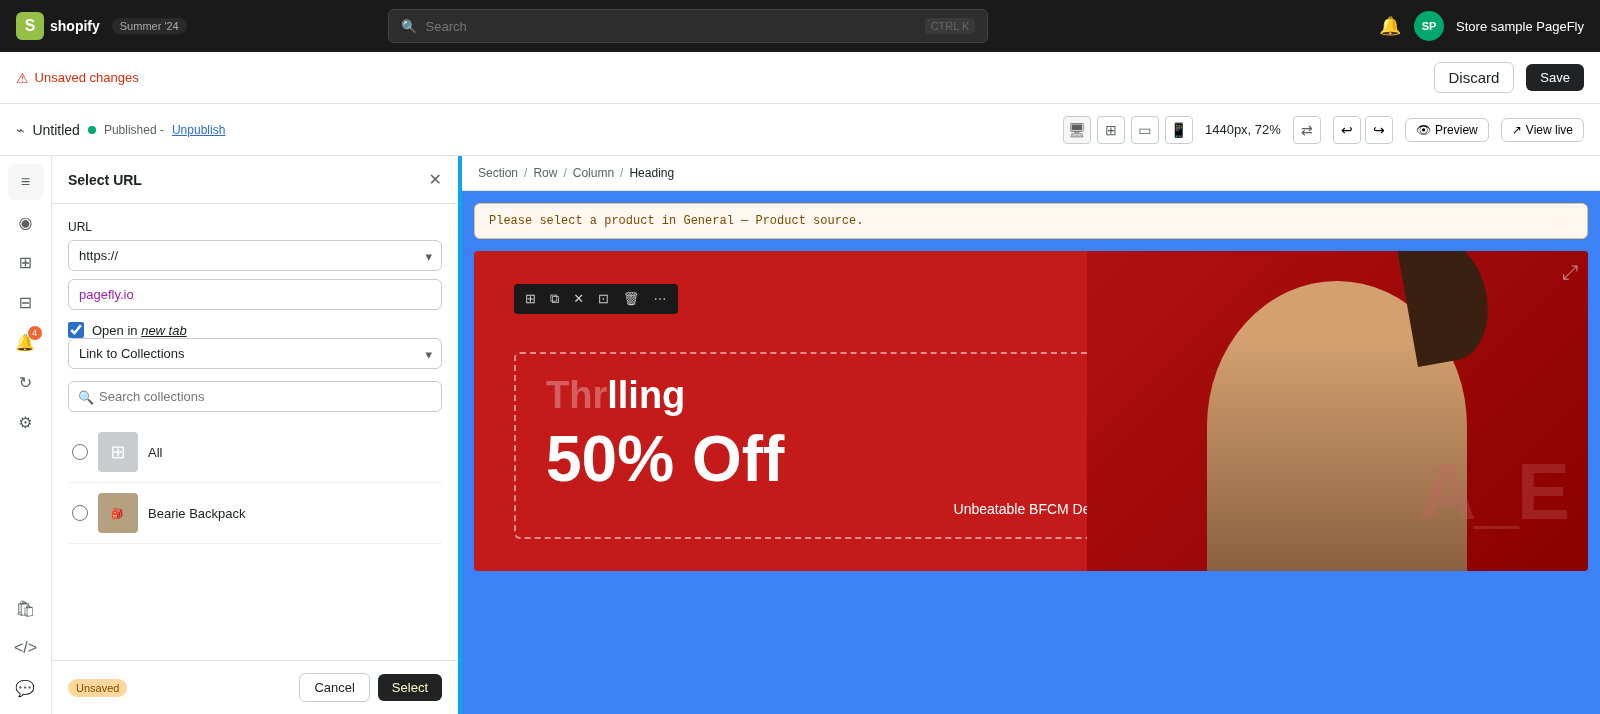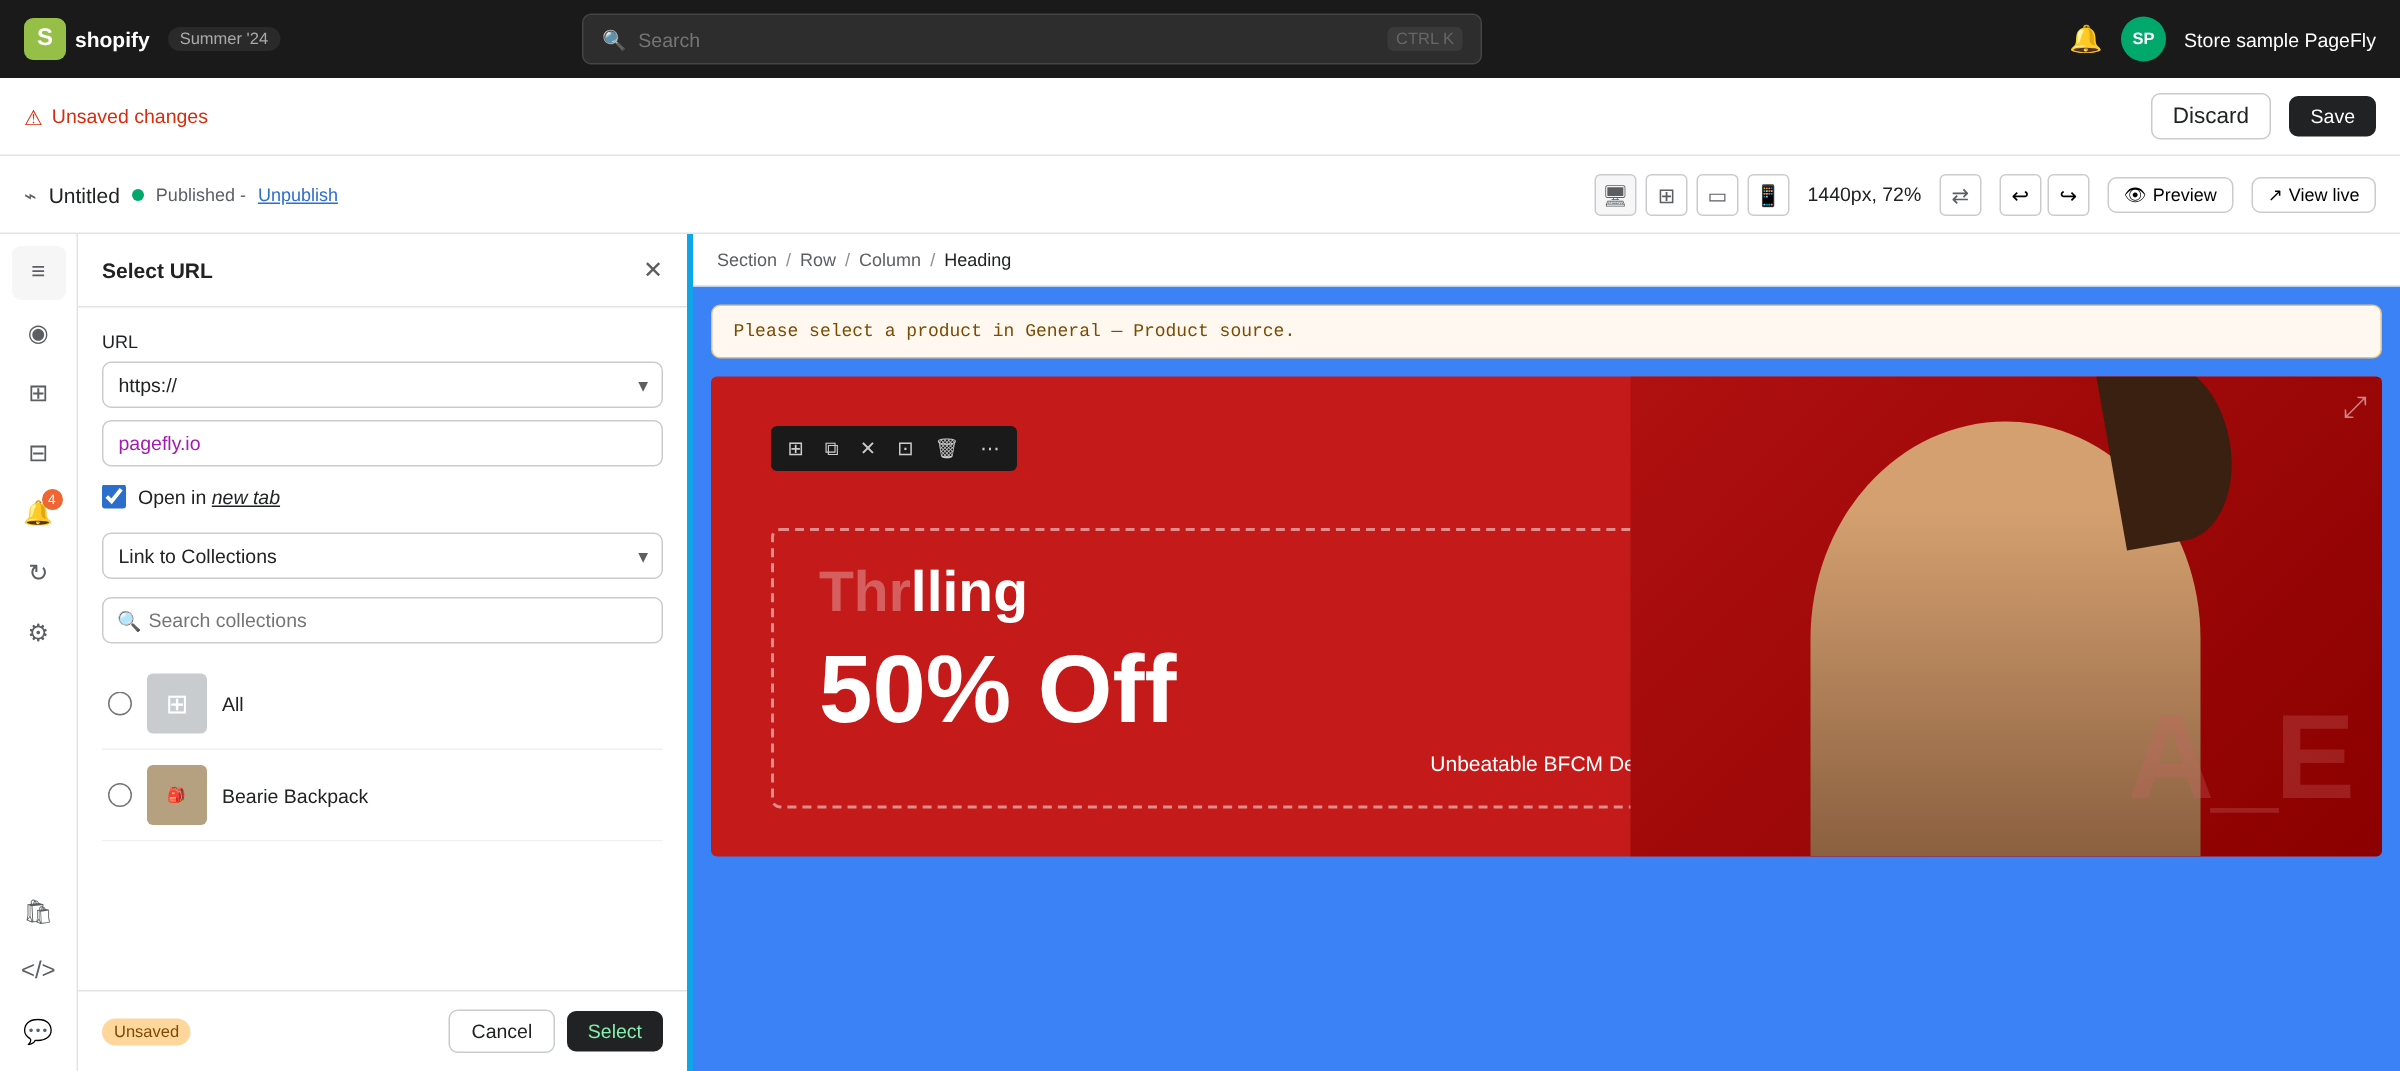--- a/index.html
+++ b/index.html
@@ -113,21 +113,21 @@
       width: 100%; padding: 7px 30px 7px 10px; border: 1px solid #c9cccf; border-radius: 6px;
       font-size: 13px; color: #202223; appearance: none; cursor: pointer; background: #fff;
     }
     .select-chevron { position: absolute; right: 10px; top: 50%; transform: translateY(-50%); color: #5c5f62; pointer-events: none; }
 
     .url-input {
       width: 100%; padding: 7px 10px; border: 1px solid #c9cccf; border-radius: 6px;
       font-size: 13px; color: #a21caf; outline: none; margin-bottom: 12px;
     }
 
-    .checkbox-row { display: flex; align-items: center; gap: 8px; margin-bottom: 16px; }
+    .checkbox-row { display: flex; align-items: center; gap: 8px; margin-bottom: 0; }
     .checkbox-row input[type=checkbox] { width: 16px; height: 16px; accent-color: #2c6ecb; }
     .checkbox-label { font-size: 13px; color: #202223; }
     .checkbox-label em { font-style: italic; text-decoration: underline; }
 
     .link-type-wrap { position: relative; margin-bottom: 12px; }
     .link-type-select {
       width: 100%; padding: 7px 30px 7px 10px; border: 1px solid #c9cccf; border-radius: 6px;
       font-size: 13px; color: #202223; appearance: none; cursor: pointer; background: #fff;
     }
 
@@ -148,21 +148,21 @@
     .coll-thumb.gray-thumb { background: #c9cccf; }
     .coll-thumb.img-thumb { background: #b5a080; }
     .coll-name { font-size: 13px; color: #202223; }
 
     .panel-footer {
       display: flex; align-items: center; padding: 12px 16px; border-top: 1px solid #e1e3e5; gap: 8px;
     }
     .unsaved-badge { background: #ffd79d; color: #7a4b00; font-size: 11px; padding: 3px 8px; border-radius: 12px; }
     .footer-spacer { flex: 1; }
     .cancel-btn { background: #fff; border: 1px solid #c9cccf; border-radius: 6px; padding: 6px 14px; font-size: 13px; cursor: pointer; color: #202223; }
-    .select-btn { background: #202223; color: #86efac; border: none; border-radius: 6px; padding: 6px 14px; font-size: 13px; cursor: pointer; }
+    .select-btn { background: #202223; color: #fef9c3; border: none; border-radius: 6px; padding: 6px 14px; font-size: 13px; cursor: pointer; }
 
     
     .canvas-area {
       flex: 1; background: #3b82f6; overflow: hidden; position: relative;
     }
 
     
     .breadcrumb {
       background: #fff; padding: 10px 16px; display: flex; align-items: center; gap: 6px; border-bottom: 1px solid #e1e3e5; font-size: 12px; color: #5c5f62;
     }
@@ -197,21 +197,21 @@
     .toolbar-btn {
       color: #ccc; background: none; border: none; cursor: pointer; padding: 3px 5px; font-size: 13px; border-radius: 3px;
     }
 
     
     .heading-box {
       border: 2px dashed rgba(255,255,255,0.5); border-radius: 6px; padding: 20px 30px; position: relative; margin-top: 30px;
     }
 
     .sale-watermark {
-      position: absolute; right: 20px; bottom: 20px; font-size: 80px; font-weight: 900; color: rgba(200,100,100,0.3); letter-spacing: -2px;
+      position: absolute; right: 20px; bottom: 33px; font-size: 80px; font-weight: 900; color: rgba(200,100,100,0.3); letter-spacing: -2px;
     }
 
   </style>
 </head>
 <body>
 
 <div class="top-nav">
   <div class="shopify-logo">
     <div class="logo-icon">S</div>
     <span>shopify</span>

